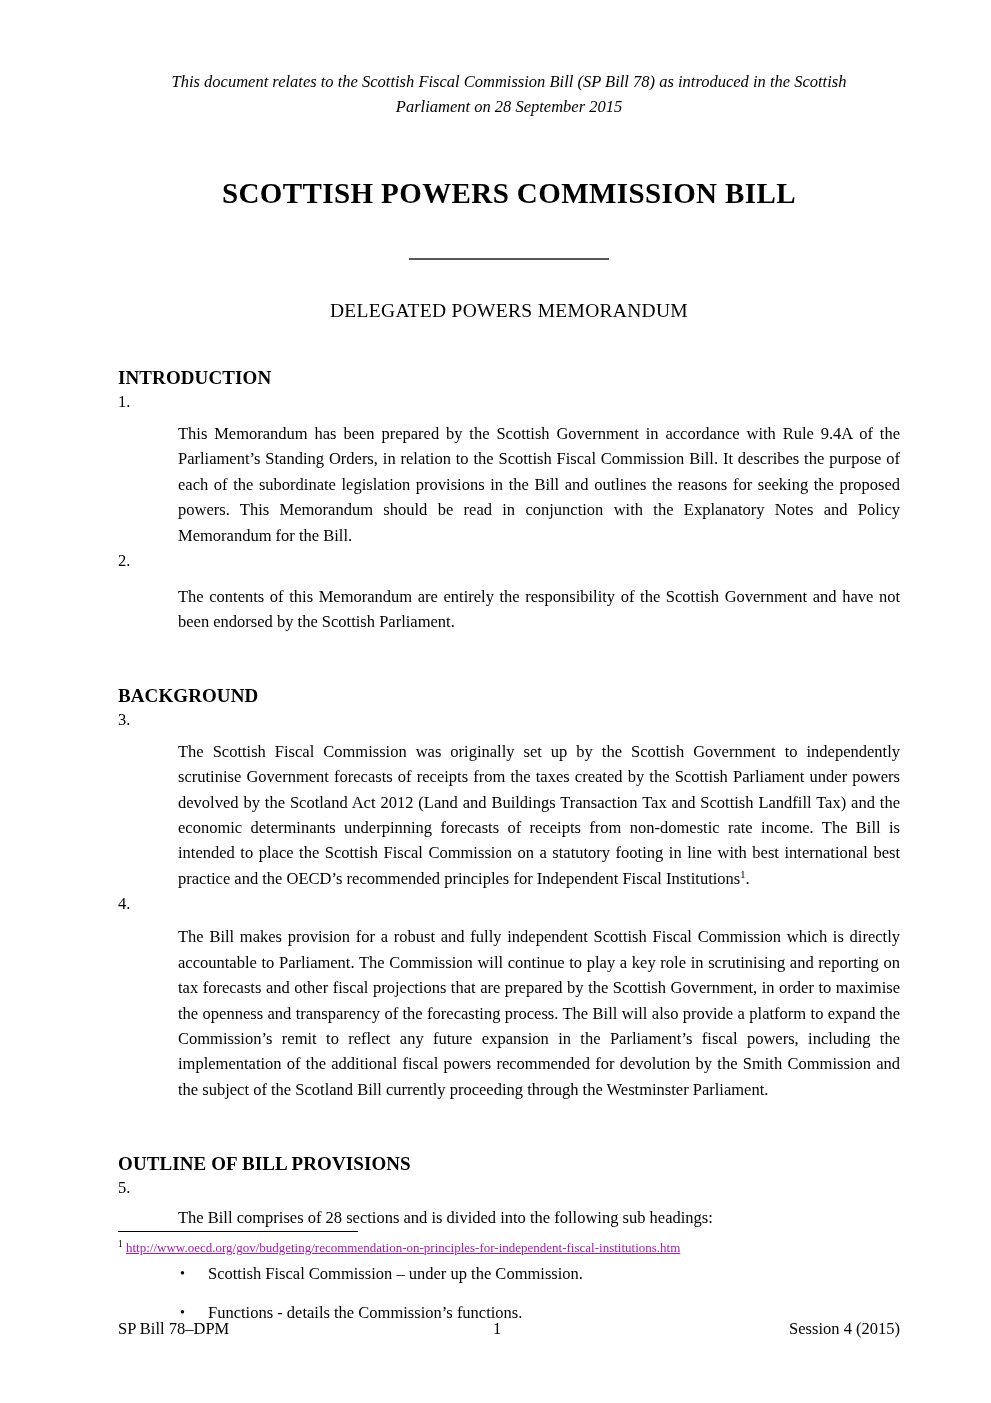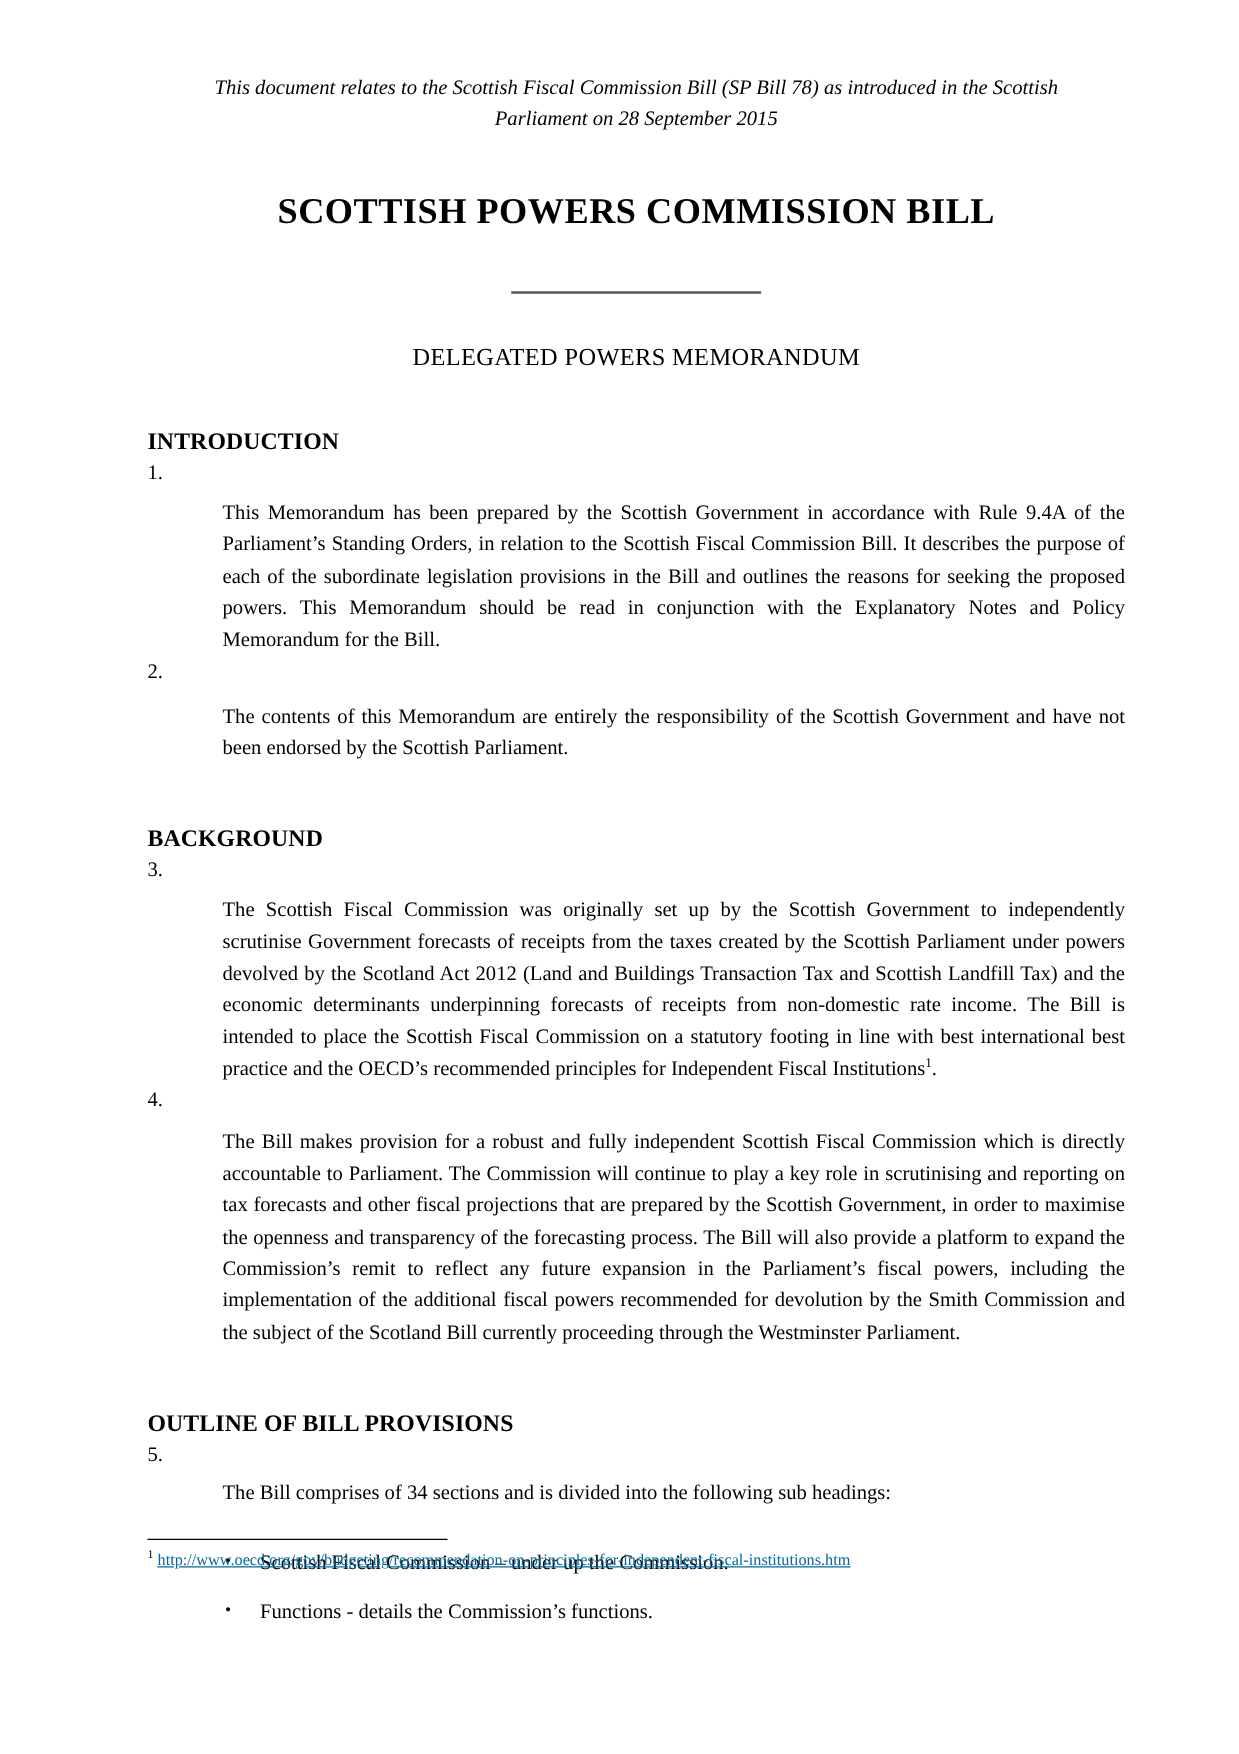--- a/index.html
+++ b/index.html
@@ -28,21 +28,21 @@
     width: 782px;
   }
 
   
   .running-head {
     font-style: italic;
     font-size: 16.5px;
     line-height: 25px;
     text-align: center;
     padding-top: 57px;
-    margin: 0 auto;
+    margin: 12px auto;
     width: 700px;
   }
 
   
   .doc-title {
     font-size: 29px;
     font-weight: bold;
     text-align: center;
     letter-spacing: 0.4px;
     margin: 0;
@@ -148,21 +148,21 @@
     padding-top: 6px;
     white-space: nowrap;
   }
   .footnote .fn-num {
     font-size: 9.5px;
     vertical-align: super;
     line-height: 0;
     color: #000000;
   }
   .footnote a.fn-link {
-    color: #0369a1;
+    color: #a21caf;
     text-decoration: underline;
     font-size: 13px;
   }
 
   
   .page-footer {
     position: absolute;
     left: 118px;
     top: 1318px;
     width: 782px;
@@ -208,35 +208,40 @@
       <span class="num">3.</span><span>The Scottish Fiscal Commission was originally set up by the Scottish Government to independently scrutinise Government forecasts of receipts from the taxes created by the Scottish Parliament under powers devolved by the Scotland Act 2012 (Land and Buildings Transaction Tax and Scottish Landfill Tax) and the economic determinants underpinning forecasts of receipts from non-domestic rate income.  The Bill is intended to place the Scottish Fiscal Commission on a statutory footing in line with best international best practice and the OECD’s recommended principles for Independent Fiscal Institutions</span><sup class="fn-ref">1</sup><span>.</span>
     </p>
 
     <p class="para p4">
       <span class="num">4.</span><span>The Bill makes provision for a robust and fully independent Scottish Fiscal Commission which is directly accountable to Parliament. The Commission will continue to play a key role in scrutinising and reporting on tax forecasts and other fiscal projections that are prepared by the Scottish Government, in order to maximise the openness and transparency of the forecasting process.  The Bill will also provide a platform to expand the Commission’s remit to reflect any future expansion in the Parliament’s fiscal powers, including the implementation of the additional fiscal powers recommended for devolution by the Smith Commission and the subject of the Scotland Bill currently proceeding through the Westminster Parliament.</span>
     </p>
 
     <h3 class="section-heading sh-outline">OUTLINE OF BILL PROVISIONS</h3>
 
     <p class="para p5">
-      <span class="num">5.</span><span>The Bill comprises of 34 sections and is divided into the following sub headings:</span>
+      <span class="num">5.</span><span>The Bill comprises of 28 sections and is divided into the following sub headings:</span>
     </p>
 
     <ul class="bullets">
       <li>
         <span class="bullet-glyph">•</span><span>Scottish Fiscal Commission – under up the Commission.</span>
       </li>
       <li>
         <span class="bullet-glyph">•</span><span>Functions - details the Commission’s functions.</span>
       </li>
     </ul>
 
   </div>
 
   <div class="footnote-area">
     <div class="footnote-rule"></div>
     <div class="footnote"><span class="fn-num">1</span>
       <a class="fn-link" href="#">http://www.oecd.org/gov/budgeting/recommendation-on-principles-for-independent-fiscal-institutions.htm</a>
     </div>
   </div>
 
+  <div class="page-footer">
+    <span class="pf-left">SP Bill 78–DPM</span>
+    <span class="pf-center">1</span>
+    <span class="pf-right">Session 4 (2015)</span>
+  </div>
 
 </div>
 
 </body></html>

